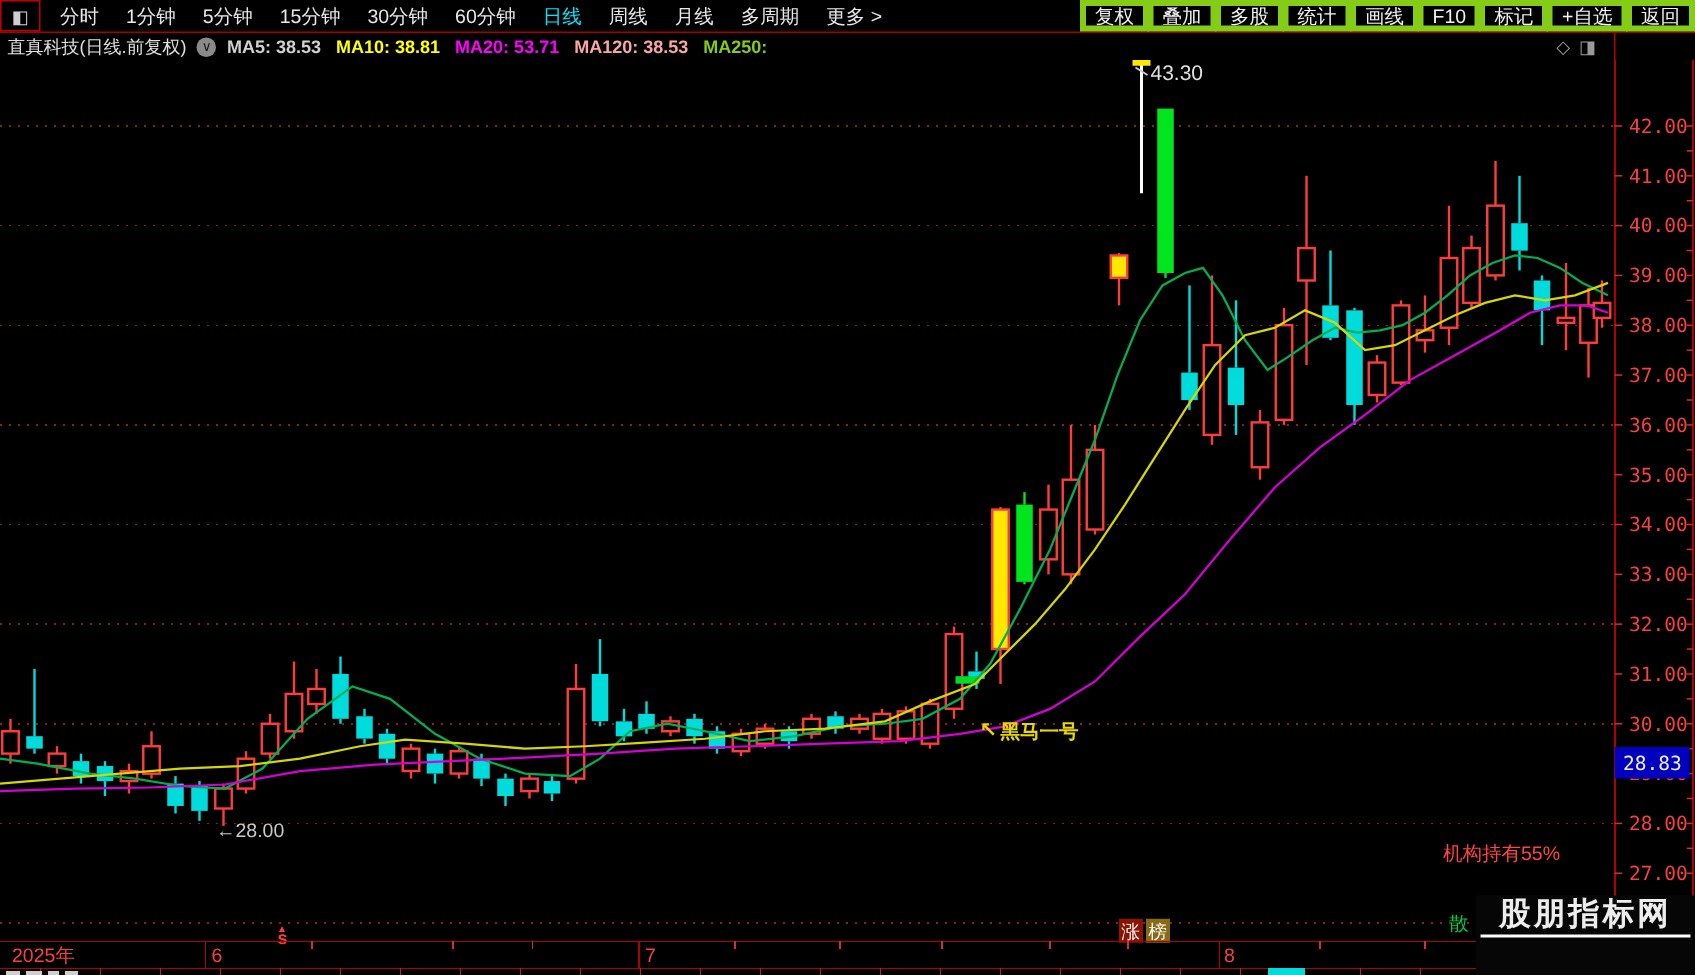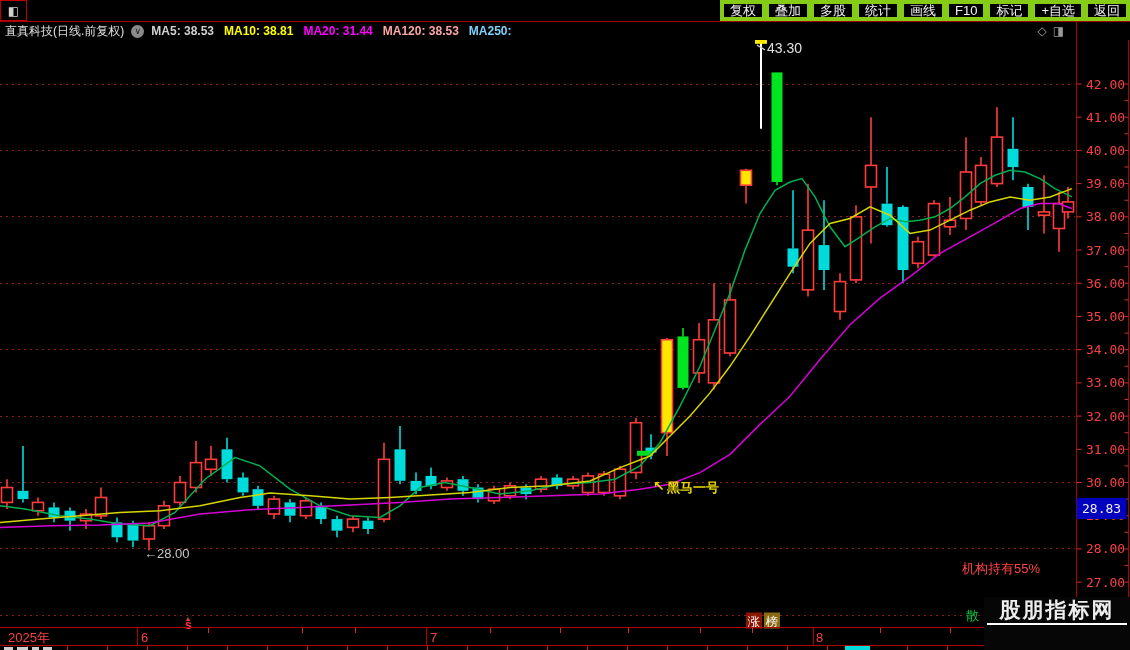--- a/index.html
+++ b/index.html
@@ -31,38 +31,51 @@
   .wm-line { border-top:2px solid #ffffff; margin:0 3px; }
   .wm-url { font-size:18px; font-weight:600; color:#c9c9c9; line-height:24px; }
 </style>
 </head>
 <body>
 
 <div class="topbar">
   <div class="app-icon-box">
       <span>◧</span>
     </div>
+  <div class="menu" id="menu">
+      <span class="menu-item">分时</span>
+      <span class="menu-item">1分钟</span>
+      <span class="menu-item">5分钟</span>
+      <span class="menu-item">15分钟</span>
+      <span class="menu-item">30分钟</span>
+      <span class="menu-item">60分钟</span>
+      <span class="menu-item active">日线</span>
+      <span class="menu-item">周线</span>
+      <span class="menu-item">月线</span>
+      <span class="menu-item">多周期</span>
+      <span class="menu-item">更多 &gt;</span>
+    </div>
   <div class="spacer"></div>
   <div class="rbtns" id="rbtns">
       <span class="rbtn">复权</span>
       <span class="rbtn">叠加</span>
       <span class="rbtn">多股</span>
       <span class="rbtn">统计</span>
       <span class="rbtn">画线</span>
       <span class="rbtn">F10</span>
       <span class="rbtn">标记</span>
       <span class="rbtn">+自选</span>
       <span class="rbtn">返回</span>
     </div>
 </div>
 
 <div class="row2">
   <span class="stock-title">直真科技(日线.前复权)</span>
   <span class="chev">∨</span>
-  <span id="malegend"><span class="ma-item" style="color: rgb(208, 208, 208);">MA5: 38.53</span><span class="ma-item" style="color: rgb(255, 255, 0);">MA10: 38.81</span><span class="ma-item" style="color: rgb(255, 0, 255);">MA20: 31.44</span><span class="ma-item" style="color: #fca5a5;">MA120: 38.53</span><span class="ma-item" style="color: #7dd3fc;">MA250:</span></span>
+  <span id="malegend"><span class="ma-item" style="color: rgb(208, 208, 208);">MA5: 38.53</span><span class="ma-item" style="color: rgb(255, 255, 0);">MA10: 38.81</span><span class="ma-item" style="color: rgb(255, 0, 255);">MA20: 53.71</span><span class="ma-item" style="color: #fca5a5;">MA120: 38.53</span><span class="ma-item" style="color: #84cc16;">MA250:</span></span>
   <span class="row2-icons"><span>◇</span><span>◨</span></span>
 </div>
 <div class="vdiv"></div>
 
 <div id="chart"><svg width="1130" height="610" viewBox="0 0 1130 610" xmlns="http://www.w3.org/2000/svg">
       <g shape-rendering="crispEdges">
         <line x1="0" y1="44" x2="1075" y2="44" stroke="#8a1f1f" stroke-width="1" stroke-dasharray="1.5 4.5"></line>
         <line x1="0" y1="110.42" x2="1075" y2="110.42" stroke="#8a1f1f" stroke-width="1" stroke-dasharray="1.5 4.5"></line>
         <line x1="0" y1="176.84" x2="1075" y2="176.84" stroke="#8a1f1f" stroke-width="1" stroke-dasharray="1.5 4.5"></line>
         <line x1="0" y1="243.26" x2="1075" y2="243.26" stroke="#8a1f1f" stroke-width="1" stroke-dasharray="1.5 4.5"></line>

